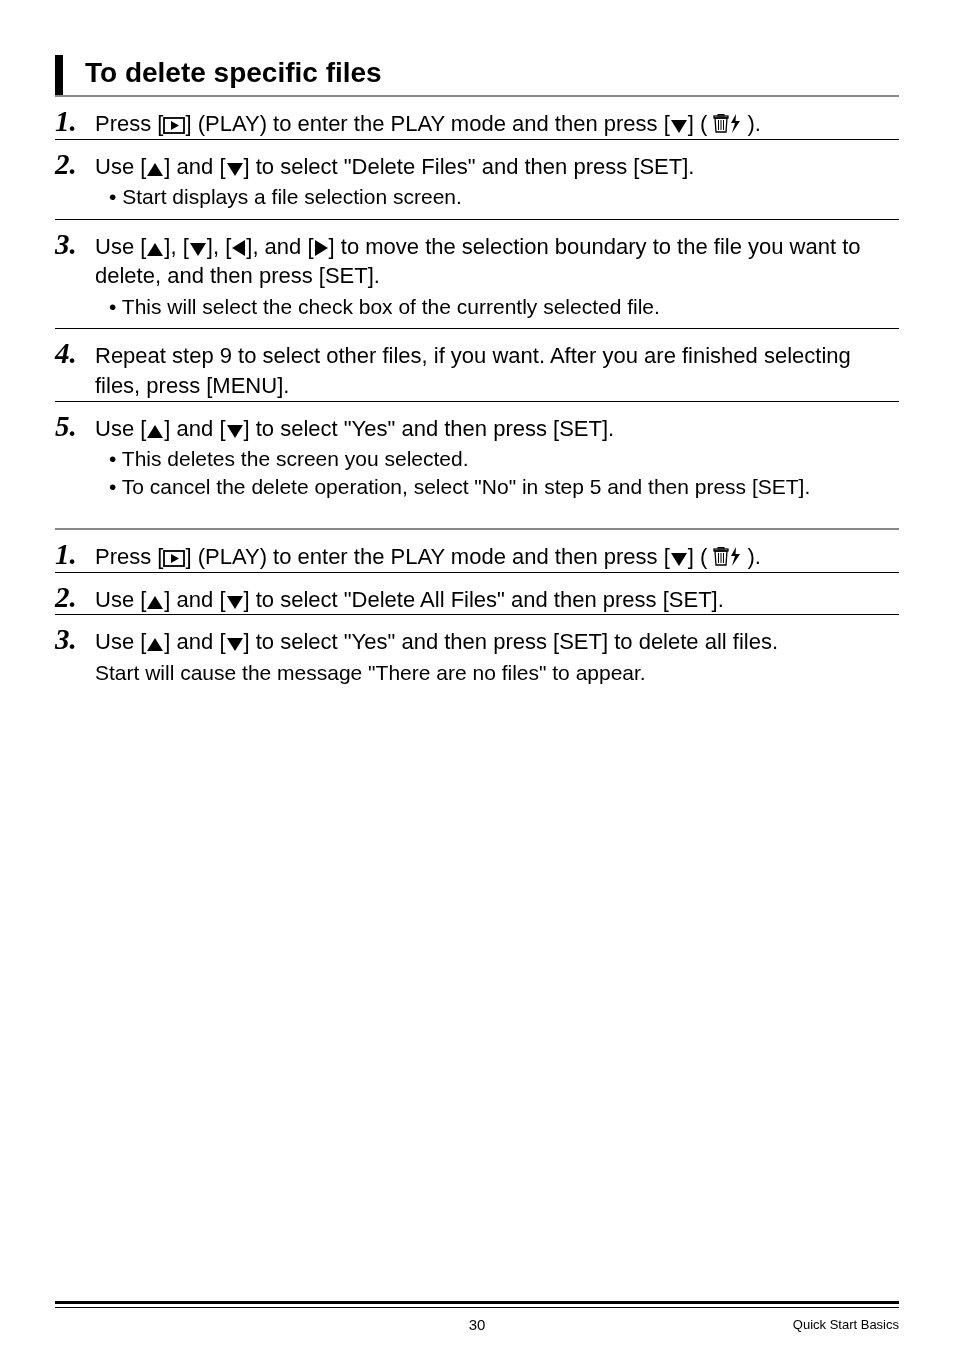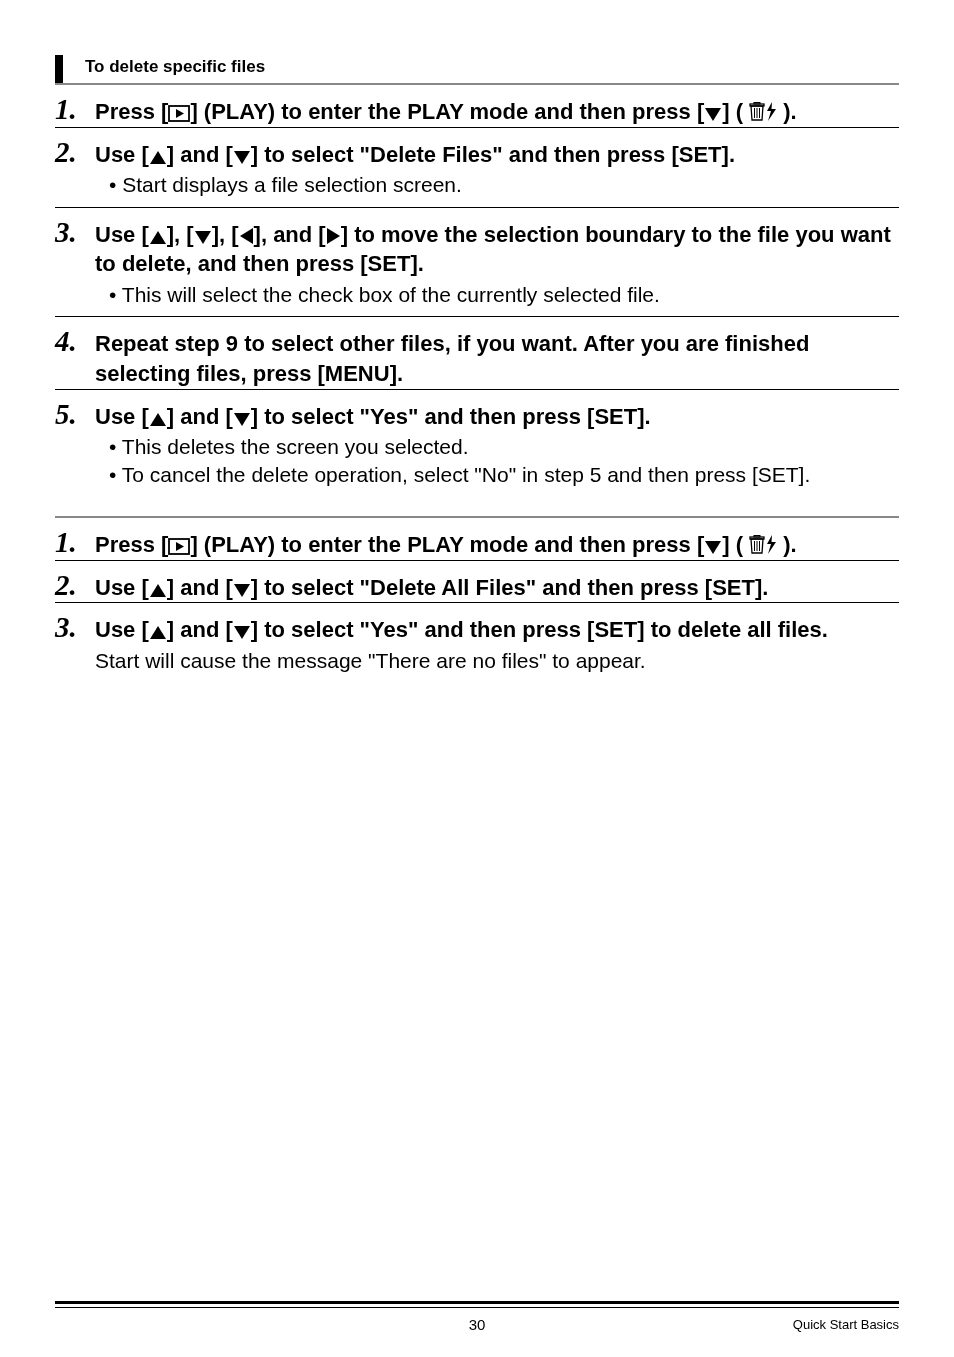--- a/index.html
+++ b/index.html
@@ -26,21 +26,21 @@
   .section-head .bar {
     width: 8px;
     background: #000;
   }
   .section-head .gap {
     width: 16px;
     background: #fff;
   }
   .section-head .title {
     font-weight: bold;
-    font-size: 17px;
+    font-size: 28px;
     padding: 2px 0 6px 6px;
   }
   .hr {
     border: 0;
     border-top: 1px solid #000;
     margin: 0;
   }
   .step-line {
     display: flex;
     align-items: baseline;
@@ -49,21 +49,21 @@
   .num {
     font-family: "Times New Roman", Times, serif;
     font-style: italic;
     font-weight: bold;
     font-size: 29px;
     width: 40px;
     flex-shrink: 0;
     line-height: 1;
   }
   .instr {
-    font-weight: bold;
+    font-weight: normal;
     font-size: 22px;
     line-height: 1.35;
   }
   .bullets {
     margin: 2px 0 8px 54px;
     font-size: 21px;
   }
   .bullets div {
     text-indent: -14px;
     padding-left: 14px;

